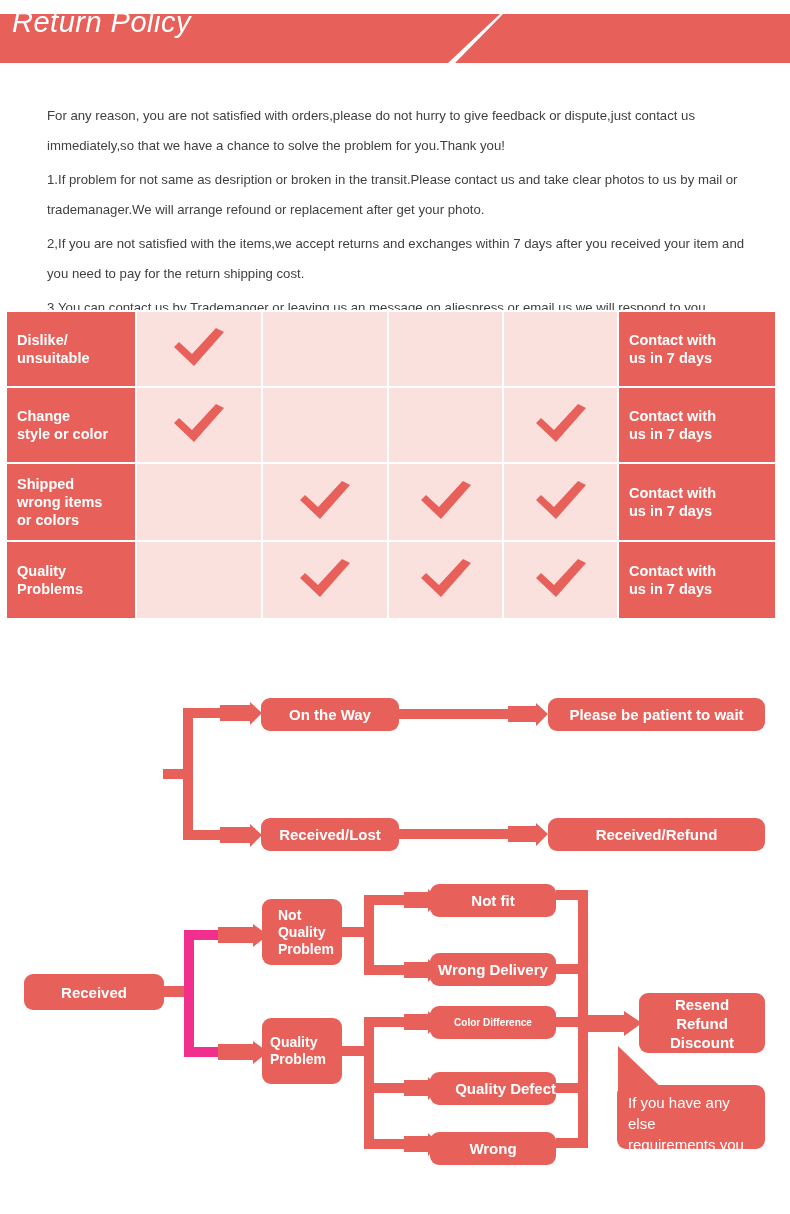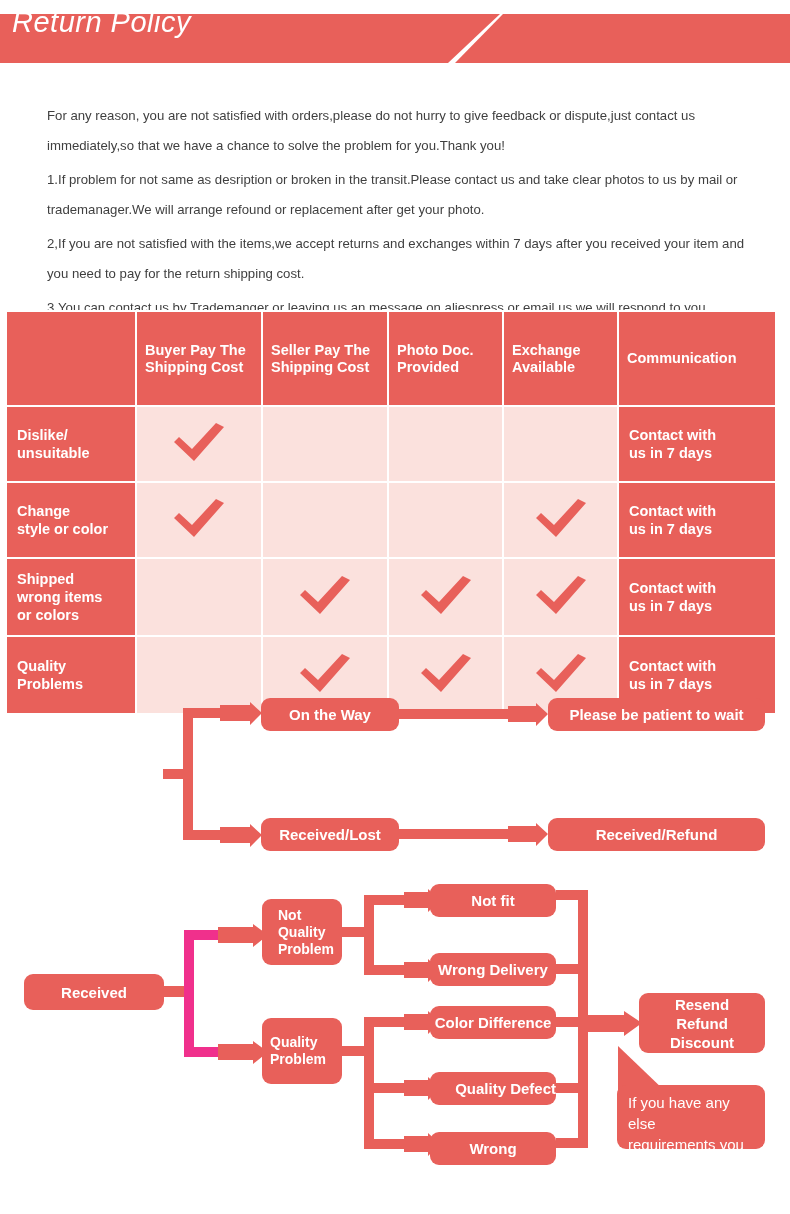--- a/index.html
+++ b/index.html
@@ -122,32 +122,20 @@
   <table class="rtable">
     <colgroup>
       <col class="col1">
         <col class="col2">
         <col class="col3">
       <col class="col4">
         <col class="col5">
         <col class="col6">
     </colgroup>
     <tbody>
-      <tr>
-        <td class="hd blank"></td>
-        <td class="hd" style="white-space: pre-line;">Buyer Pay The
-Shipping Cost</td>
-        <td class="hd" style="white-space: pre-line;">Seller Pay The
-Shipping Cost</td>
-        <td class="hd" style="white-space: pre-line;">Photo Doc.
-Provided</td>
-        <td class="hd" style="white-space: pre-line;">Exchange
-Available</td>
-        <td class="hd">Communication</td>
-      </tr>
 
       <tr class="r1">
         <td class="rowlab" style="white-space: pre-line;">Dislike/
 unsuitable</td>
         <td class="cell"><span class="check"><svg width="54" height="40" viewBox="0 0 54 40">
                 <path d="M2 20 L7 15 L20 27 L44 1 L52 5 L22 39 Z" fill="#E8605A"></path>
               </svg></span></td>
         <td class="cell"></td>
         <td class="cell"></td>
         <td class="cell"></td>
@@ -307,21 +295,21 @@
     <svg class="arrow" style="left:404px;top:1011px;" width="36" height="23">
       <polygon points="0,3 0,19 24,19 24,23 36,11 24,0 24,3" fill="#E8605A"></polygon>
     </svg>
     <svg class="arrow" style="left:404px;top:1077px;" width="36" height="23">
       <polygon points="0,3 0,19 24,19 24,23 36,11 24,0 24,3" fill="#E8605A"></polygon>
     </svg>
     <svg class="arrow" style="left:404px;top:1133px;" width="36" height="23">
       <polygon points="0,3 0,19 24,19 24,23 36,11 24,0 24,3" fill="#E8605A"></polygon>
     </svg>
 
-    <div class="node" style="left:430px;top:1006px;width:126px;height:33px;font-size:15px;">
+    <div class="node" style="left:430px;top:1006px;width:126px;height:33px;font-size:10px;">
       <span>Color Difference</span>
     </div>
     <div class="node" style="left:430px;top:1072px;width:126px;height:33px;font-size:15px;justify-content:flex-end;">
       <span>Quality Defect</span>
     </div>
     <div class="node" style="left:430px;top:1132px;width:126px;height:33px;font-size:15px;">
       <span>Wrong</span>
     </div>
 
     <div class="bar" style="left:578px;top:890px;width:10px;height:258px;"></div>

